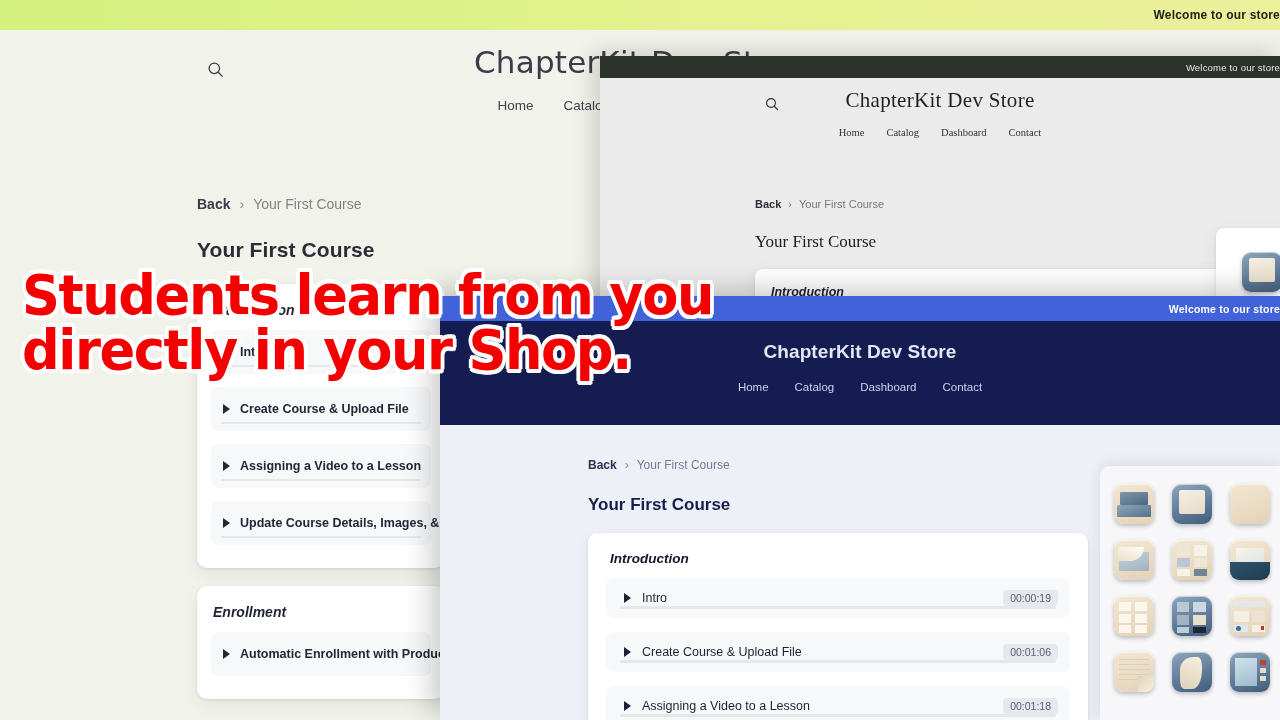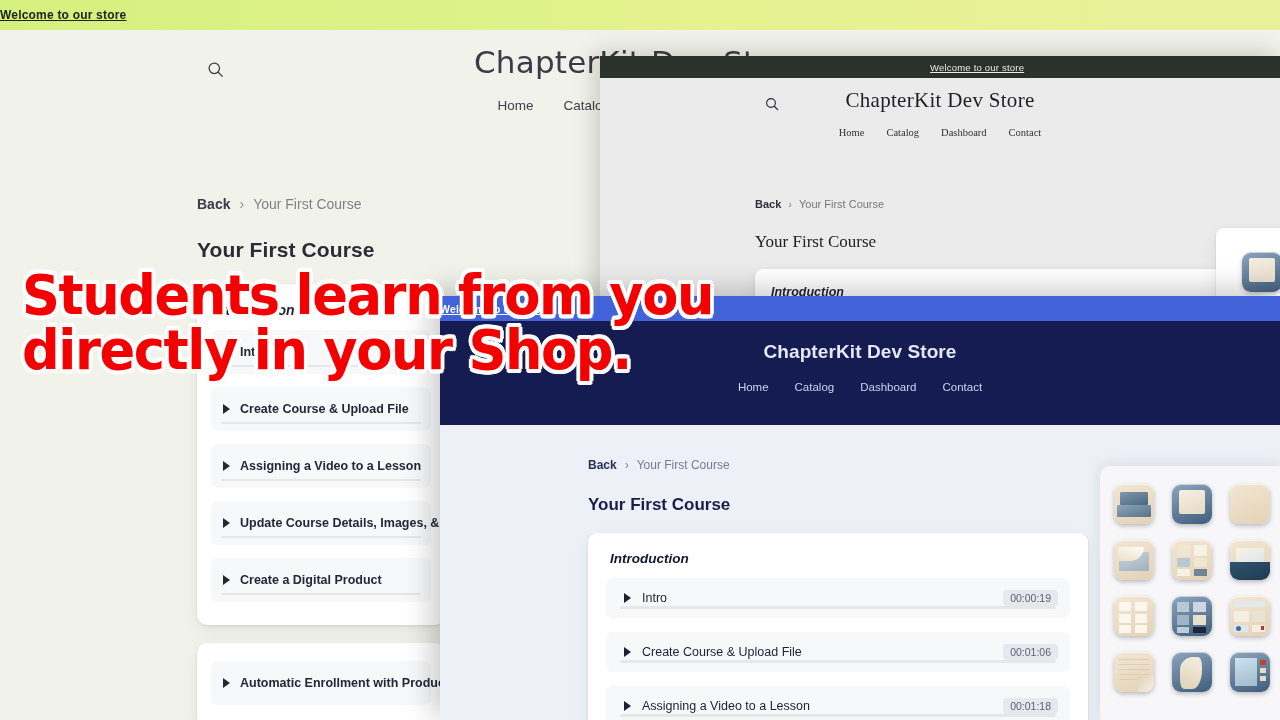--- a/index.html
+++ b/index.html
@@ -9,21 +9,21 @@
     font-family: "Liberation Sans", sans-serif;
     background: #ffffff;
   }
   #stage { position: relative; width: 1280px; height: 720px; overflow: hidden; background:#ffffff; }
 
   
   .layer { position: absolute; overflow: hidden; }
   .announce {
     width: 100%; text-align: center;
     font-size: 11px; letter-spacing: .2px;
-    display: flex; align-items: center; justify-content: flex-start; text-decoration: underline;
+    display: flex; align-items: center; justify-content: flex-end;
   }
   .hdr { position: relative; width: 100%; }
   .hdr .searchbtn {
     position: absolute; left: 0; top: 0;
     display: flex; align-items: center; justify-content: center;
   }
   .hdr .brand { text-align: center; width: 100%; }
   .hdr nav {
     display: flex; justify-content: center; align-items: center;
     width: 100%;
@@ -241,30 +241,24 @@
           </span>
         <span class="bar"></span>
       </div>
       <div class="lrow">
         <span class="left">
             <i class="tri"></i>
           <span>Update Course Details, Images, &amp; Lesson Sort</span>
           </span>
         <span class="bar"></span>
       </div>
-      <div class="lrow">
-        <span class="left">
-            <i class="tri"></i>
-          <span>Create a Digital Product</span>
-          </span>
-        <span class="bar"></span>
-      </div>
     </div>
 
     <div class="card" style="margin-top:18px;">
+      <div class="sect-title">Enrollment</div>
       <div class="lrow">
         <span class="left">
             <i class="tri"></i>
           <span>Automatic Enrollment with Product</span>
           </span>
 
       </div>
     </div>
   </div>
 

